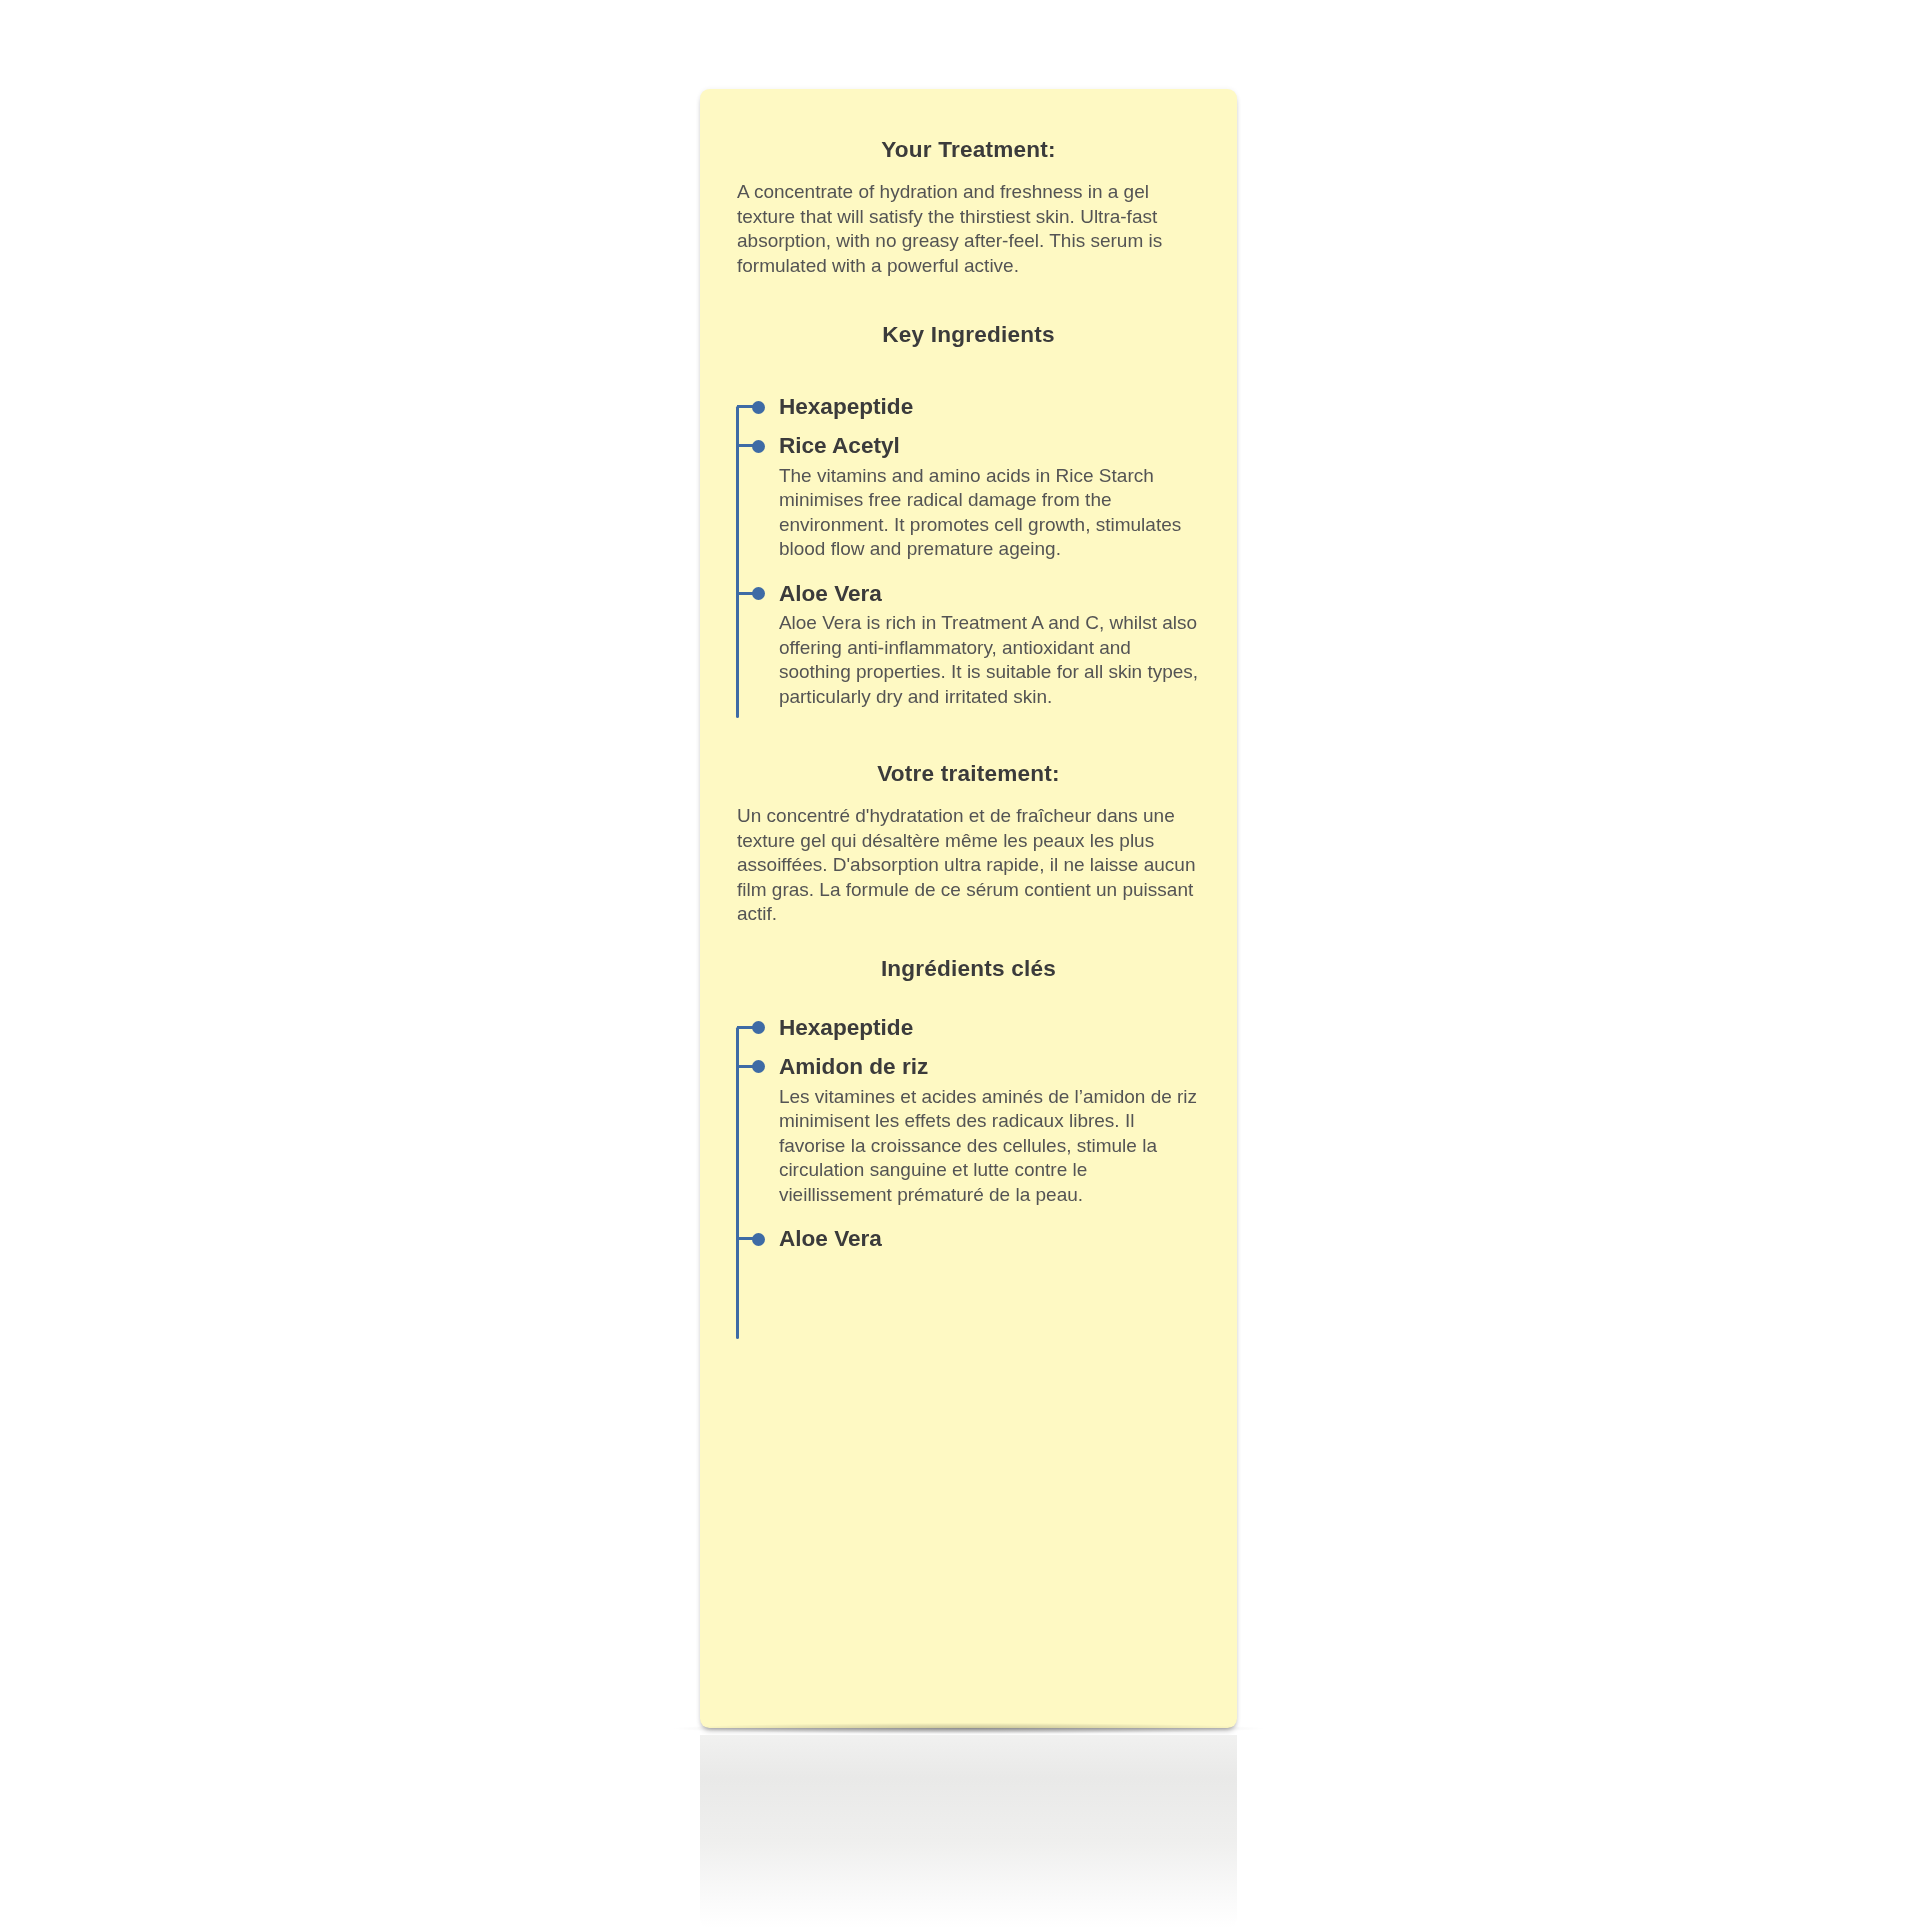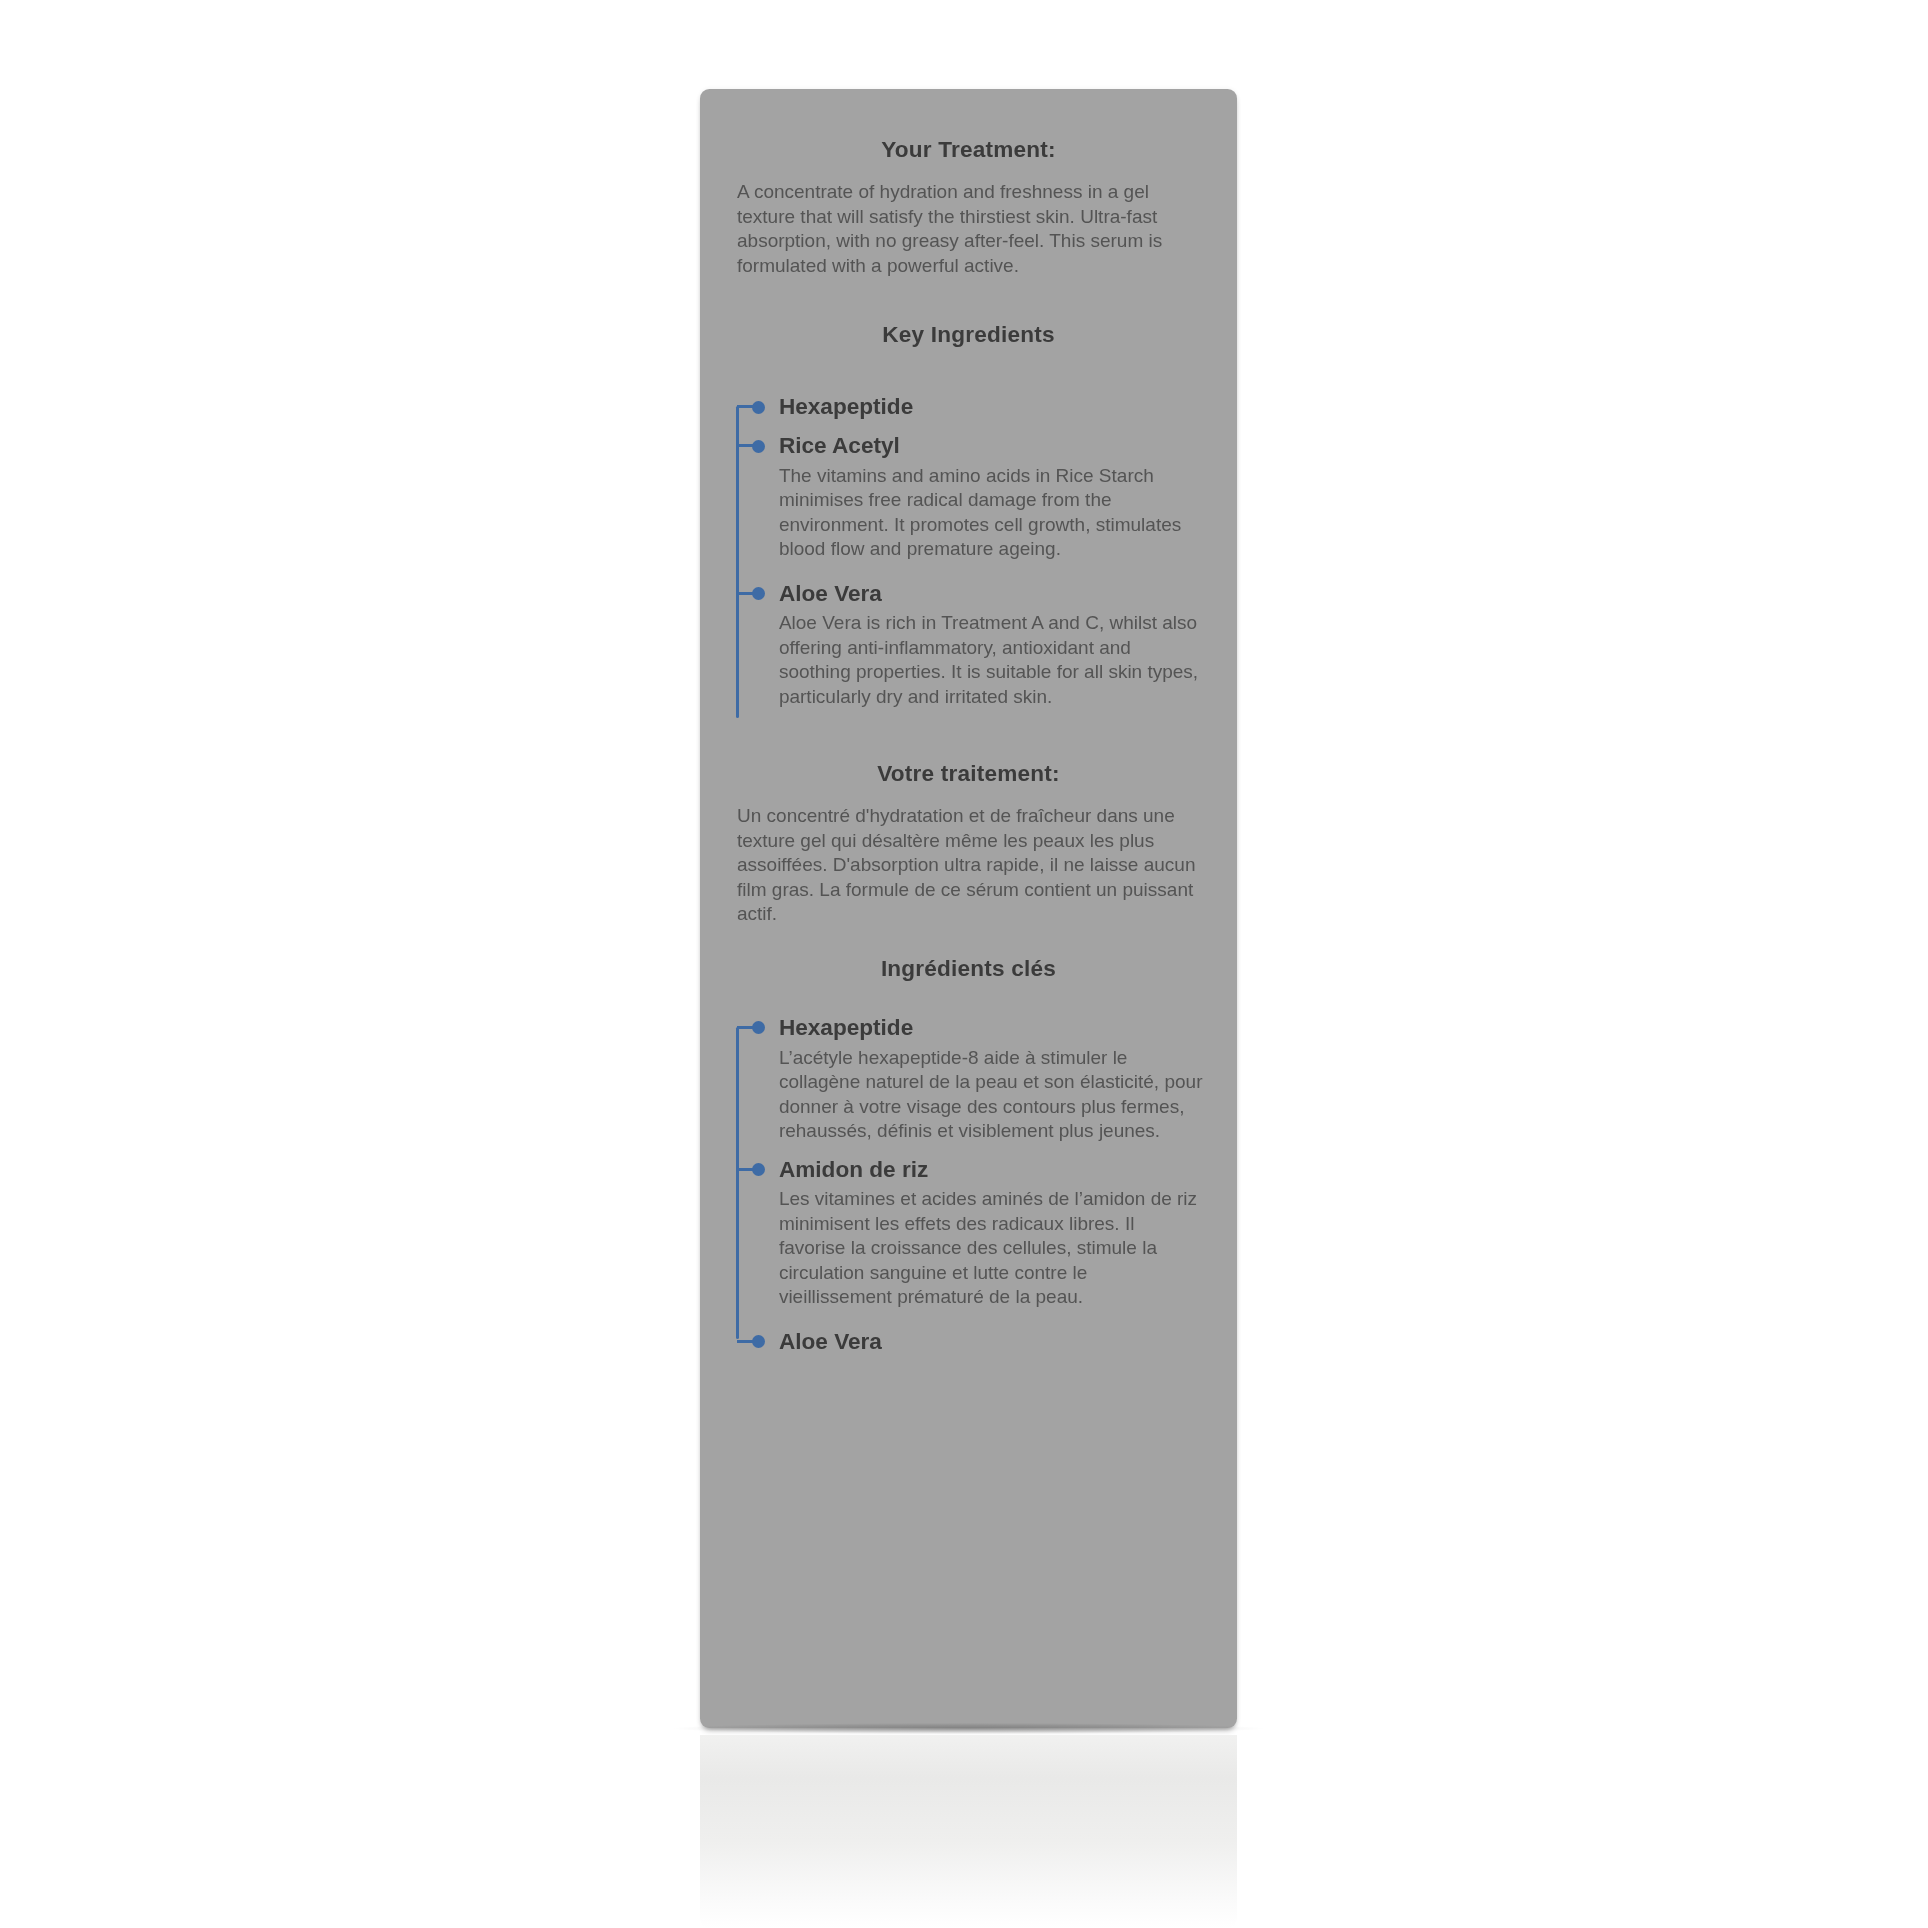--- a/index.html
+++ b/index.html
@@ -15,21 +15,21 @@
     overflow: hidden;
   }
 
   
   .box {
     position: absolute;
     left: 700px;
     top: 89px;
     width: 537px;
     height: 1639px;
-    background: #a3a3a3;
+    background: #fef9c3;
     border-radius: 9.4px;
     box-sizing: border-box;
     padding: 47px 32px 0 32px;
     box-shadow: 0 0 5.6px rgba(0,0,0,0.06),
                 0 4.7px 6.6px -3.8px rgba(0,0,0,0.45);
   }
 
   .section-heading {
     font-size: 22.6px;
     line-height: 28px;
@@ -173,21 +173,20 @@
   <p class="intro">Un concentré d'hydratation et de fraîcheur dans une texture gel qui désaltère même les peaux les plus assoiffées. D'absorption ultra rapide, il ne laisse aucun film gras. La formule de ce sérum contient un puissant actif.</p>
 
   <h2 class="section-heading heading-gap-fr">Ingrédients clés</h2>
 
   <div class="ingredients fr">
     <div class="spine" style="top: 11.8px; height: 312px;"></div>
 
     <div class="ingredient-item">
       <span class="dot"></span>
       <h3 class="ingredient-name">Hexapeptide</h3>
-      <p class="ingredient-desc">L’acétyle hexapeptide-8 aide à stimuler le collagène naturel de la peau et son élasticité, pour donner à votre visage des contours plus fermes, rehaussés, définis et visiblement plus jeunes.</p>
     </div>
 
     <div class="ingredient-item">
       <span class="dot"></span>
       <h3 class="ingredient-name">Amidon de riz</h3>
       <p class="ingredient-desc">Les vitamines et acides aminés de l’amidon de riz minimisent les effets des radicaux libres. Il favorise la croissance des cellules, stimule la circulation sanguine et lutte contre le vieillissement prématuré de la peau.</p>
     </div>
 
     <div class="ingredient-item">
       <span class="dot"></span>

